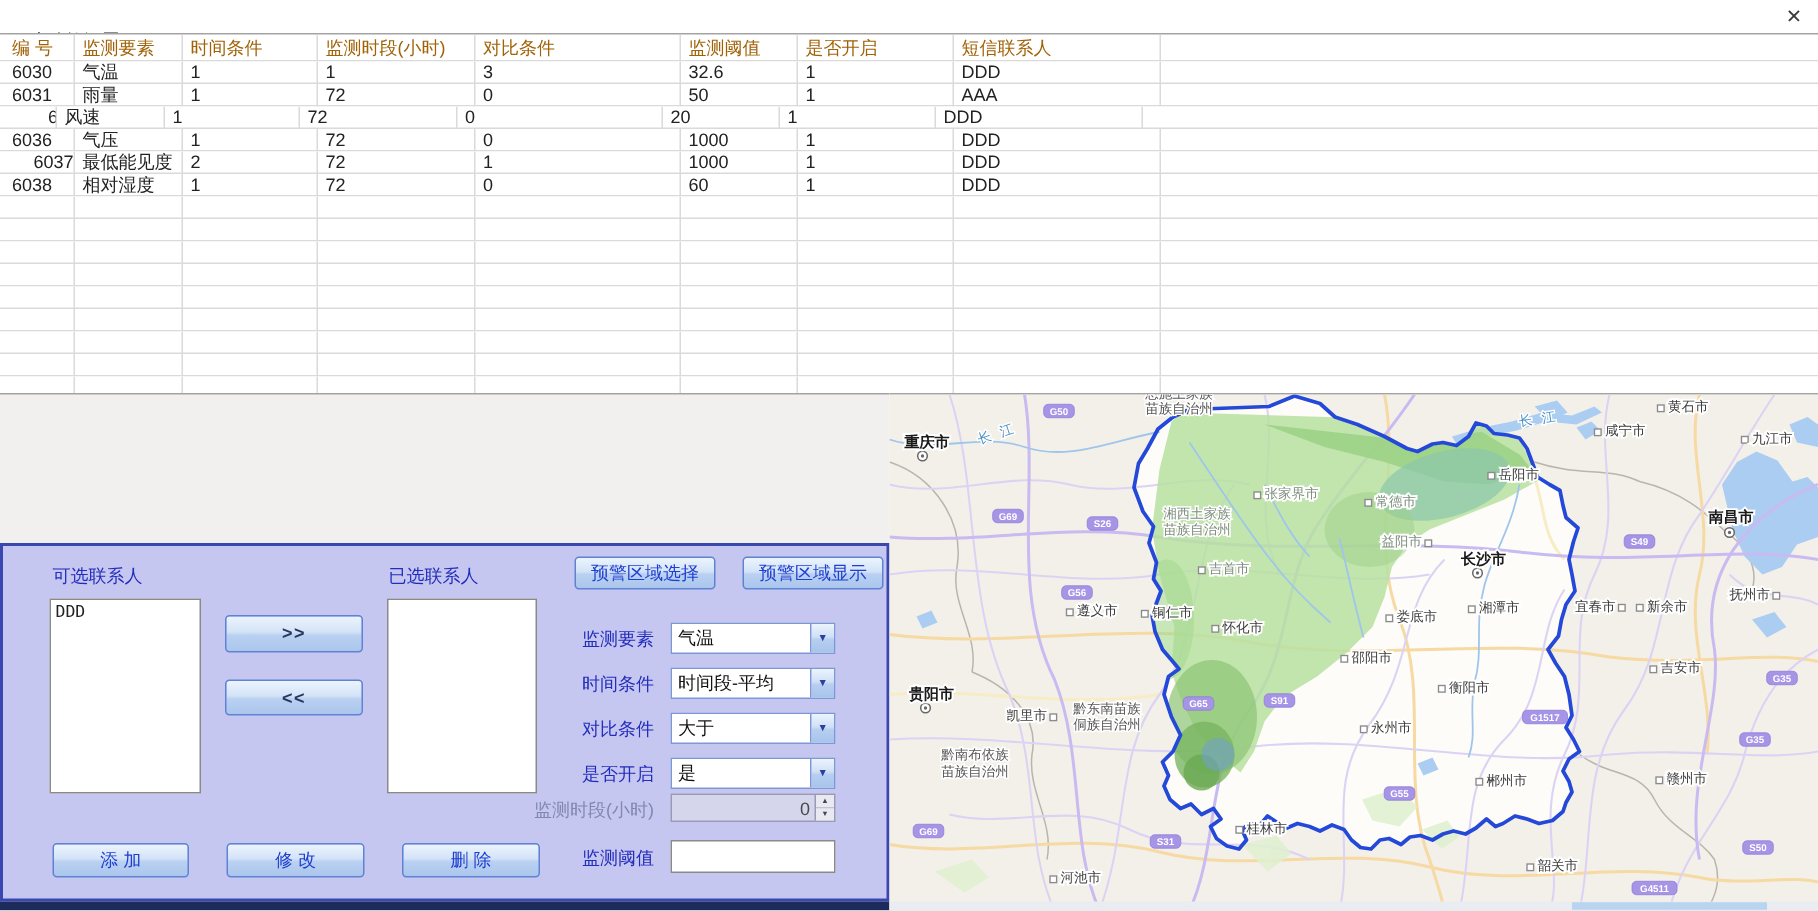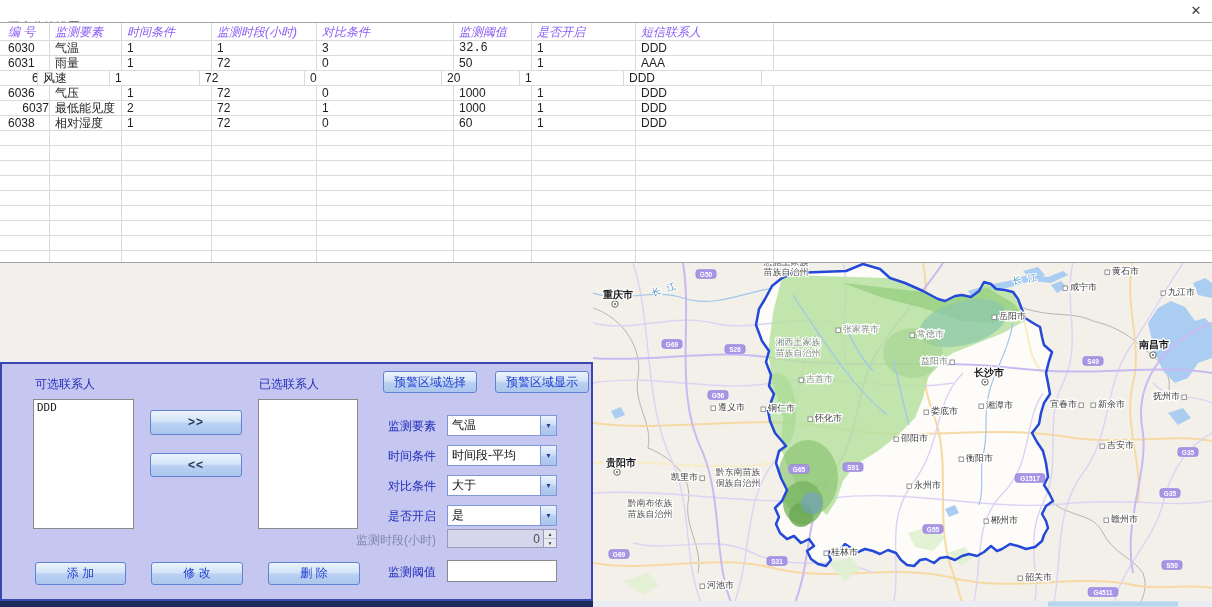--- a/index.html
+++ b/index.html
@@ -7,21 +7,21 @@
     font-family:"Liberation Sans","DejaVu Sans",sans-serif;font-size:12px;color:#222;}
   
   #titlebar{position:absolute;left:0;top:0;width:1212px;height:22px;background:#fff;}
   #title{position:absolute;left:8px;top:16px;line-height:22px;font-size:12px;color:#1a1a1a;}
   #close{position:absolute;right:8px;top:3px;width:16px;height:16px;line-height:16px;text-align:center;
     font-size:13px;color:#3a3a3a;cursor:pointer;}
   
   #grid{position:absolute;left:0;top:22px;width:1212px;height:240px;background:#fff;
     border-top:1px solid #a3a3a3;overflow:hidden;}
   .trow{display:flex;height:15px;line-height:15px;overflow:hidden;}
-  .trow.head{height:18px;line-height:18px;color:#8b5cf6;font-style:italic;}
+  .trow.head{height:18px;line-height:18px;color:#a16207;}
   .tcell{box-sizing:border-box;border-right:1px solid #dadada;border-bottom:1px solid #dadada;
     padding-left:5px;white-space:nowrap;overflow:hidden;font-size:12px;}
   .tcell.first{padding-left:8px;}
   .tcell.fill{flex:1;border-right:none;}
   
   #grayzone{position:absolute;left:0;top:262px;width:593px;height:100px;background:#f1f0ee;
     border-top:1px solid #a3a3a3;box-sizing:border-box;}
   
   #panel{position:absolute;left:0;top:362px;width:593px;height:239px;background:#c6c7f1;
     border:2px solid #3947ae;box-sizing:border-box;}
@@ -84,21 +84,21 @@
         <div class="tcell" style="width: 104px;">是否开启</div>
         <div class="tcell" style="width: 138px;">短信联系人</div>
         <div class="tcell fill"></div>
       </div>
       <div class="trow">
         <div class="tcell first" style="width: 50px;">6030</div>
         <div class="tcell" style="width: 72px;">气温</div>
         <div class="tcell" style="width: 90px;">1</div>
         <div class="tcell" style="width: 105px;">1</div>
         <div class="tcell" style="width: 137px;">3</div>
-        <div class="tcell" style="width: 78px; font-family: Liberation Mono, monospace;">32.6</div>
+        <div class="tcell" style="width: 78px;">32.6</div>
         <div class="tcell" style="width: 104px;">1</div>
         <div class="tcell" style="width: 138px;">DDD</div>
         <div class="tcell fill"></div>
       </div>
       <div class="trow">
         <div class="tcell first" style="width: 50px;">6031</div>
         <div class="tcell" style="width: 72px;">雨量</div>
         <div class="tcell" style="width: 90px;">1</div>
         <div class="tcell" style="width: 105px;">72</div>
         <div class="tcell" style="width: 137px;">0</div>

